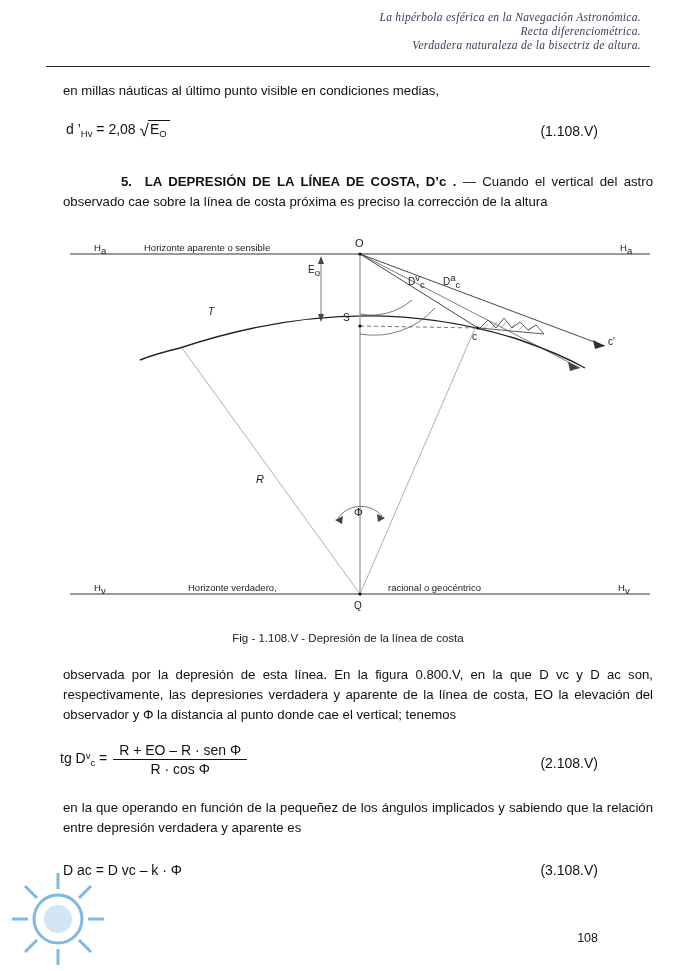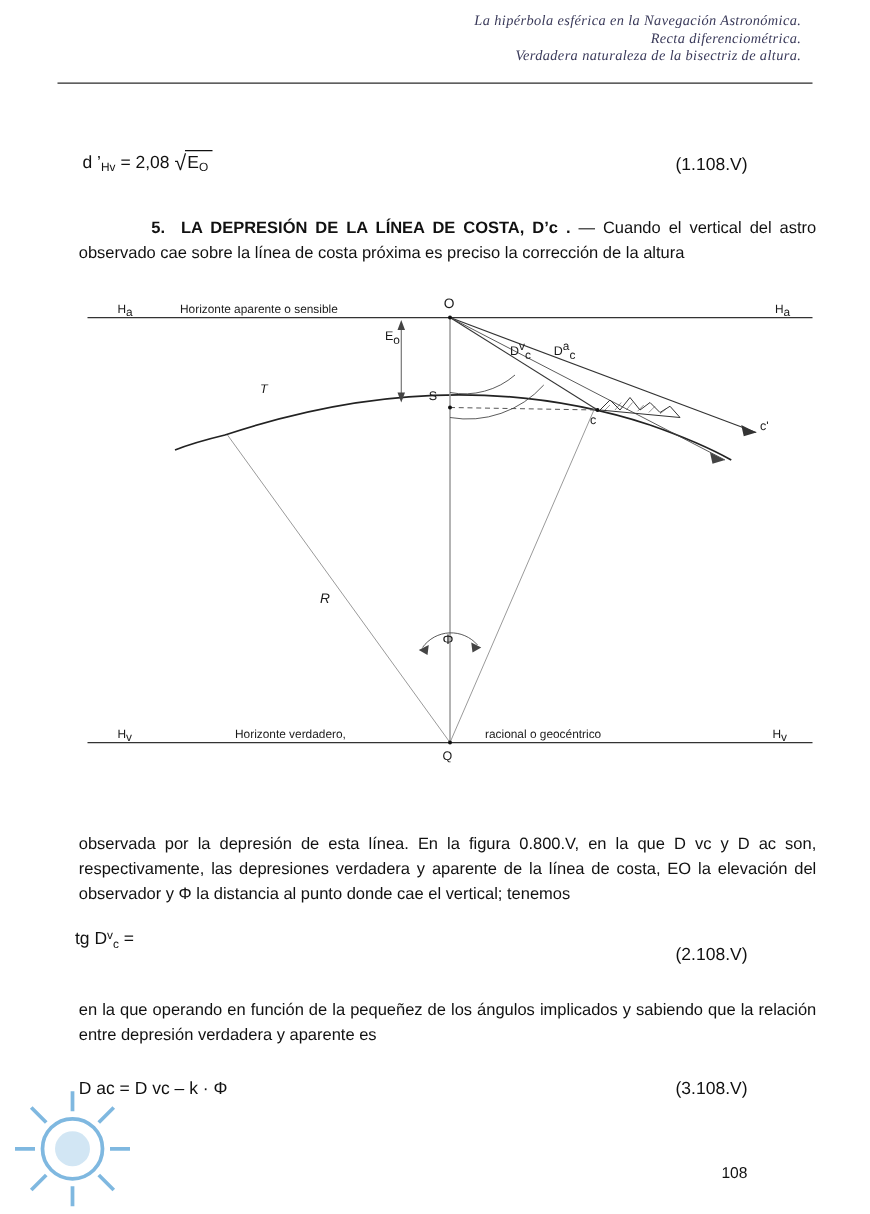--- a/index.html
+++ b/index.html
@@ -155,20 +155,21 @@
 
 <div class="page">
 
   <div class="header">
     <div class="header-line">La hipérbola esférica en la Navegación Astronómica.</div>
     <div class="header-line">Recta diferenciométrica.</div>
     <div class="header-line">Verdadera naturaleza de la bisectriz de altura.</div>
   </div>
   <div class="header-rule"></div>
 
+  <div class="para para-1">en millas náuticas al último punto visible en condiciones medias,</div>
 
   <div class="eq eq1">
     <span>d ’</span><span class="sub">Hv</span>
     <span>=</span>
     <span>2,08</span>
     <span class="radical">√</span><span class="sqrt"><span>E</span><span class="sub">O</span></span>
   </div>
   <div class="eq-num eq1-num">(1.108.V)</div>
 
   <div class="para para-2">
@@ -246,26 +247,31 @@
     <div style="position:absolute;left:548px;top:108px;font-size:10px;">c'</div>
     <div style="position:absolute;left:196px;top:245px;font-size:11px;font-style:italic;">R</div>
     <div style="position:absolute;left:294px;top:278px;font-size:11px;">Φ</div>
     <div style="position:absolute;left:294px;top:372px;font-size:10px;">Q</div>
     <div style="position:absolute;left:34px;top:354px;font-size:9.5px;"><span>H</span><span class="sub">v</span></div>
     <div style="position:absolute;left:558px;top:354px;font-size:9.5px;"><span>H</span><span class="sub">v</span></div>
     <div style="position:absolute;left:128px;top:354px;font-size:9.5px;">Horizonte verdadero,</div>
     <div style="position:absolute;left:328px;top:354px;font-size:9.5px;">racional o geocéntrico</div>
   </div>
 
+  <div class="fig-caption">Fig - 1.108.V - Depresión de la línea de costa</div>
 
   <div class="para para-3">observada por la depresión de esta línea. En la figura 0.800.V, en la que D vc y D ac son, respectivamente, las depresiones verdadera y aparente de la línea de costa, EO la elevación del observador y Φ la distancia al punto donde cae el vertical; tenemos</div>
 
   <div class="eq eq2">
     <span>tg D</span><span class="sup">v</span><span class="sub">c</span>
     <span>=</span>
+    <span class="frac">
+      <span class="num">R + EO – R · sen Φ</span>
+      <span class="den">R · cos Φ</span>
+    </span>
   </div>
   <div class="eq-num eq2-num">(2.108.V)</div>
 
   <div class="para para-4">en la que operando en función de la pequeñez de los ángulos implicados y sabiendo que la relación entre depresión verdadera y aparente es</div>
 
   <div class="eq eq3">D ac = D vc – k · Φ</div>
   <div class="eq-num eq3-num">(3.108.V)</div>
 
   <div class="watermark">
     <svg width="100" height="100" viewBox="0 0 100 100" style="position:absolute;left:8px;top:8px;">

